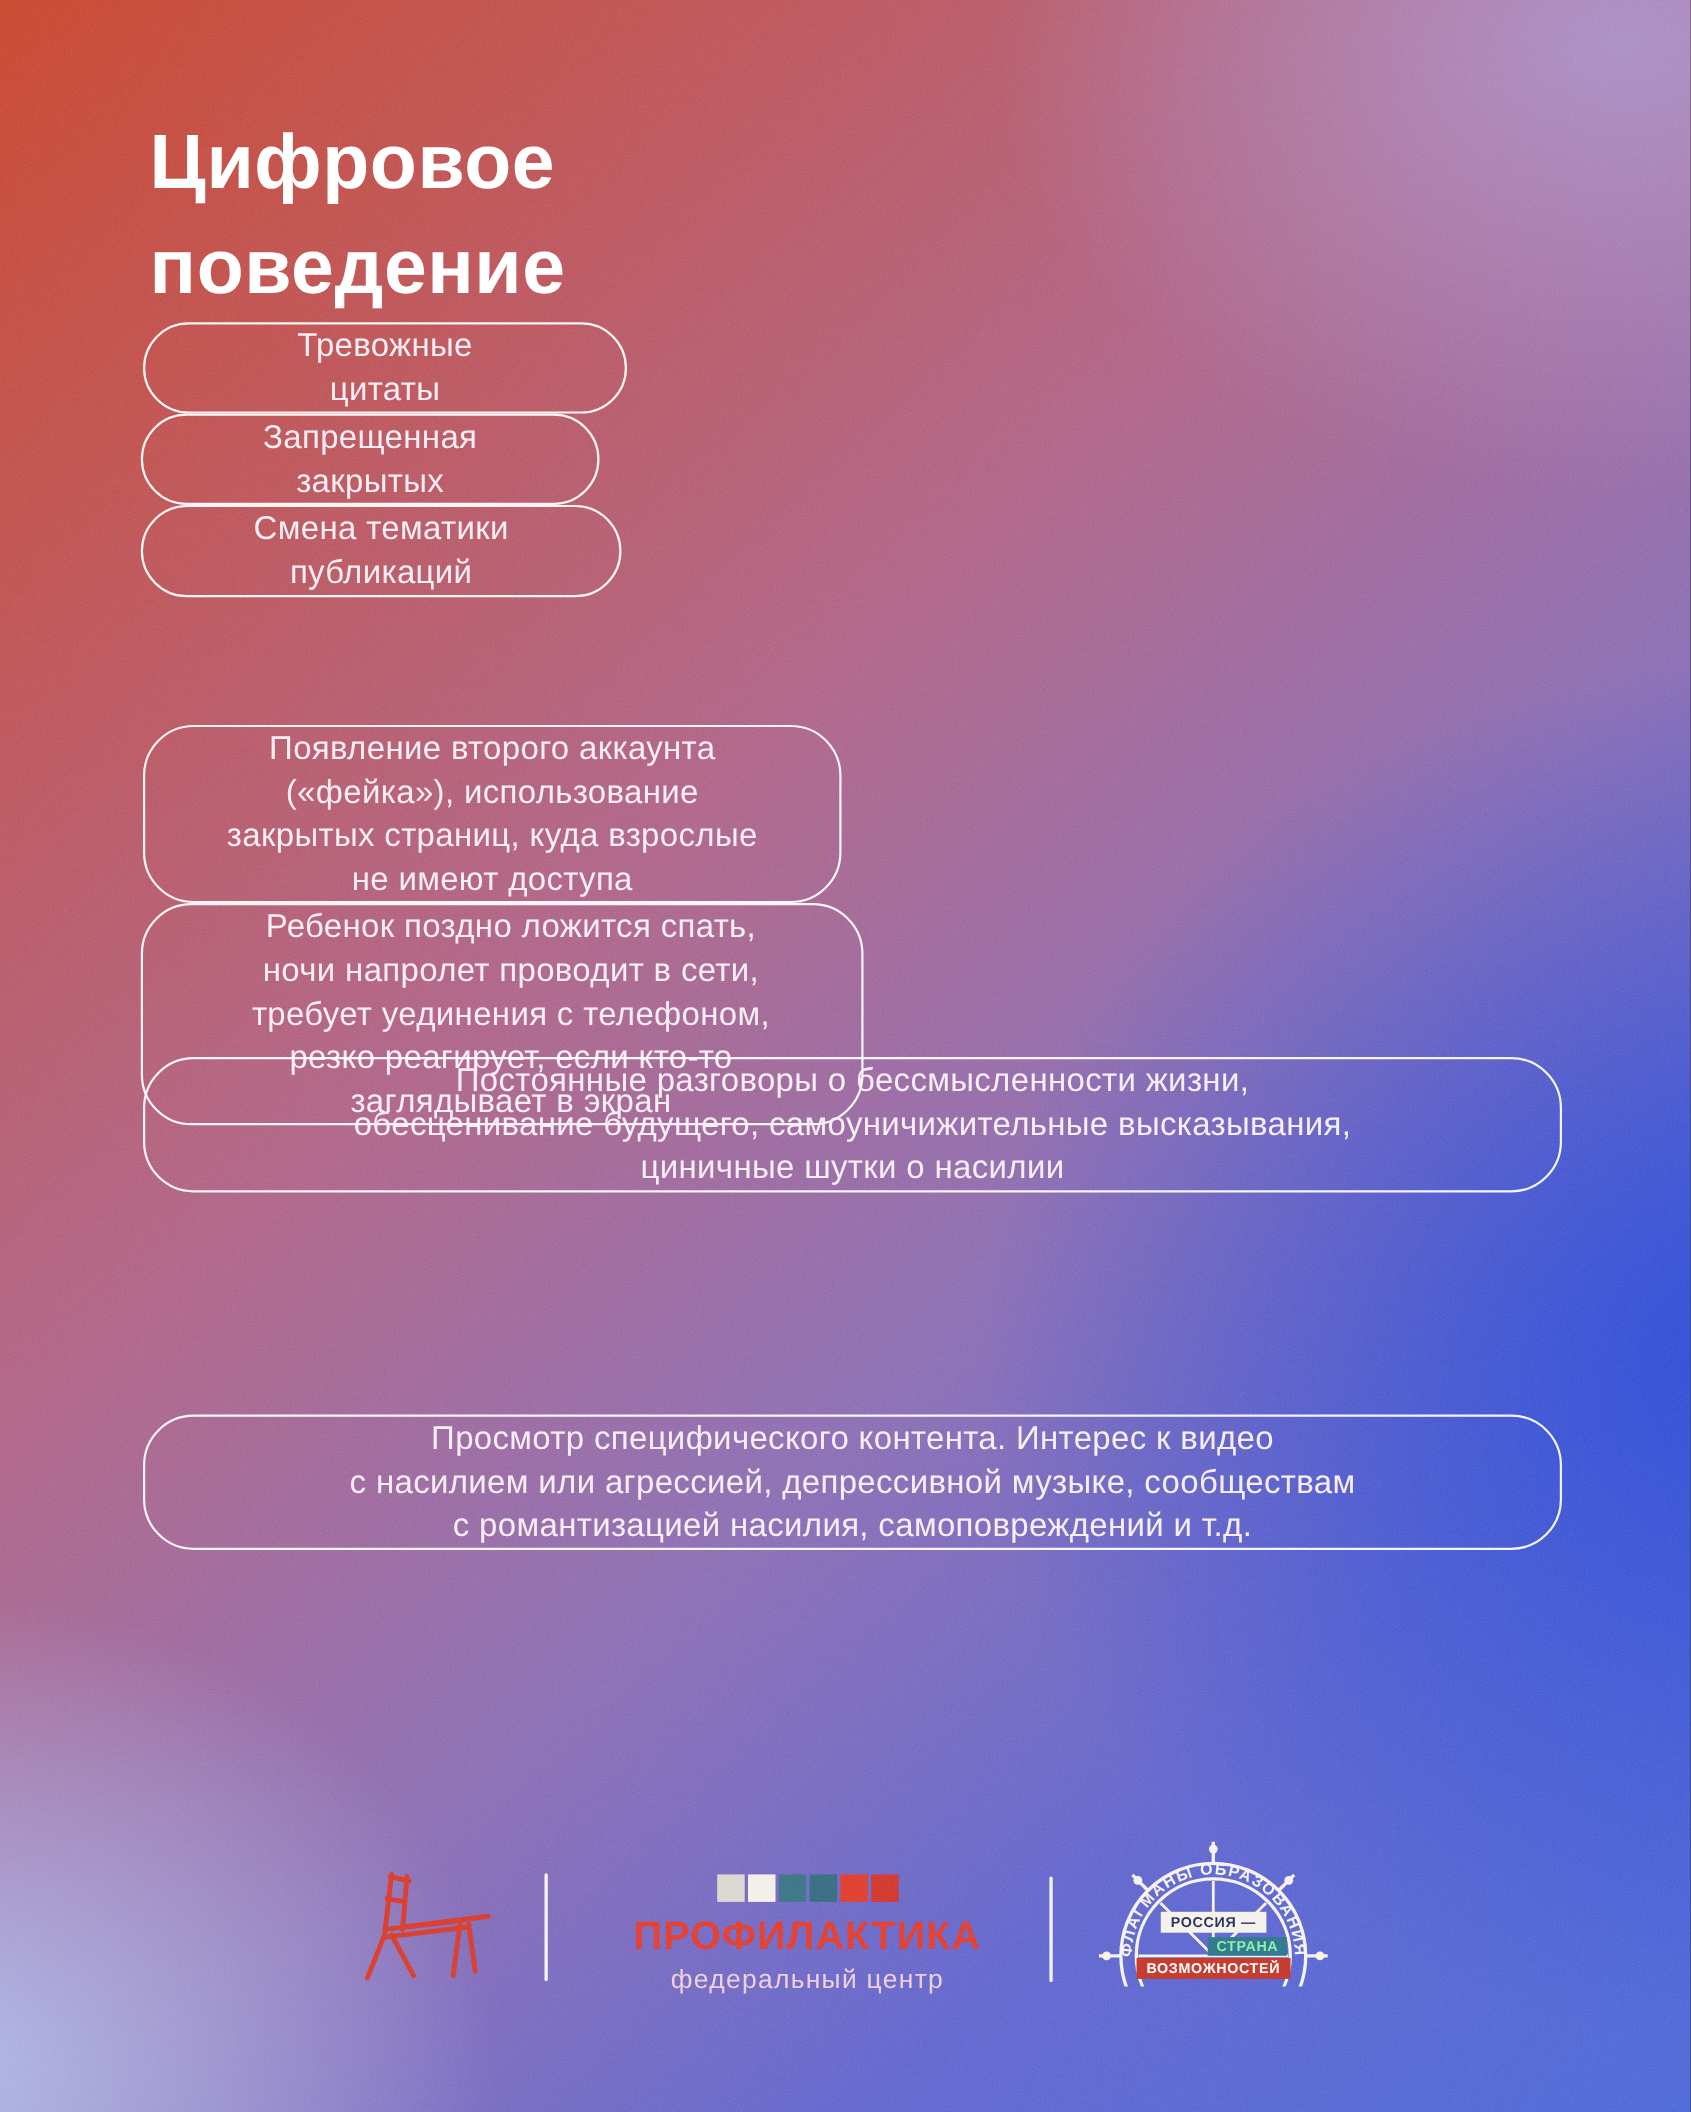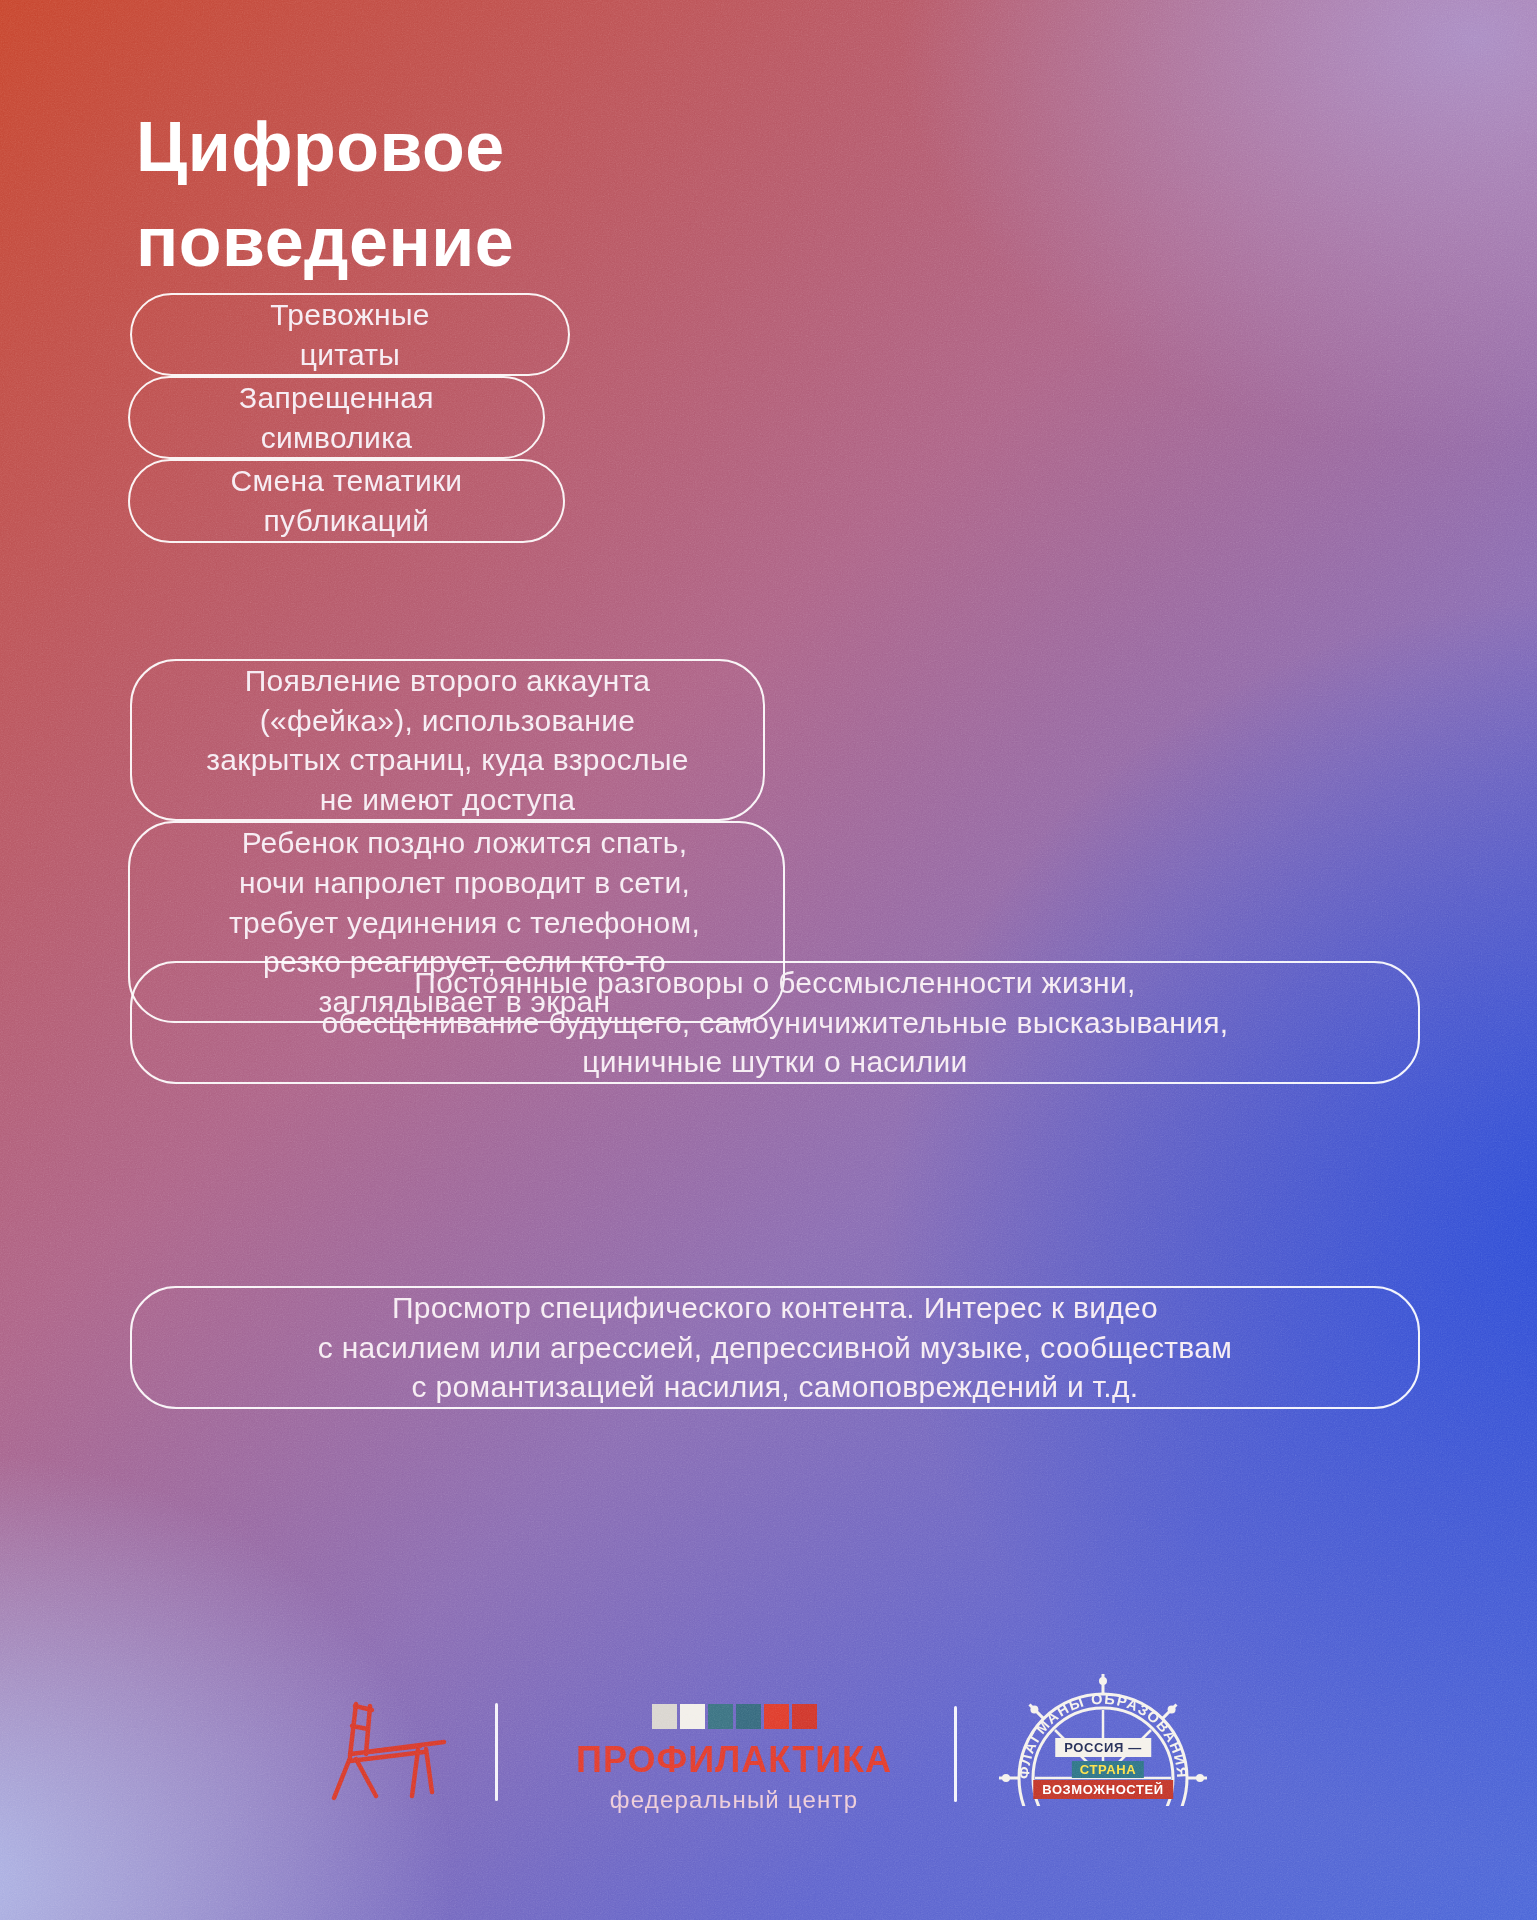--- a/index.html
+++ b/index.html
@@ -83,21 +83,21 @@
 поведение</h1>
 
   <div class="grid">
     <div class="row row1">
       <div class="box">
         <p>Тревожные
 цитаты</p>
       </div>
       <div class="box">
         <p>Запрещенная
-символика</p>
+закрытых</p>
       </div>
       <div class="box">
         <p>Смена тематики
 публикаций</p>
       </div>
     </div>
     <div class="row row2">
       <div class="box">
         <p>Появление второго аккаунта
 («фейка»), использование
@@ -187,21 +187,21 @@
           <path d="M123 104 L75 56" stroke-width="2.5"></path>
           <path d="M123 104 L171 56" stroke-width="2.5"></path>
           <path d="M123 104 L55 104" stroke-width="2.5"></path>
           <path d="M123 104 L191 104" stroke-width="2.5"></path>
         </g>
         <text font-size="14.5" font-weight="700" letter-spacing="1.5" fill="currentColor">
           <textPath href="#rsv-arc" startOffset="50%" text-anchor="middle">ФЛАГМАНЫ ОБРАЗОВАНИЯ</textPath>
         </text>
       </svg>
       <div class="ribbon rb1" style="background: rgb(244, 241, 234); color: rgb(35, 44, 85);">РОССИЯ —</div>
-      <div class="ribbon rb2" style="background: rgb(45, 116, 135); color: #fde047;">СТРАНА</div>
+      <div class="ribbon rb2" style="background: rgb(45, 116, 135); color: #86efac; margin-left: 26px;">СТРАНА</div>
       <div class="ribbon rb3" style="background: rgb(194, 53, 41); color: rgb(255, 255, 255);">ВОЗМОЖНОСТЕЙ</div>
     </div>
 
   </div>
 
   <svg class="grain" aria-hidden="true">
     <filter id="grainF">
       <feTurbulence type="fractalNoise" baseFrequency="0.85" numOctaves="2" stitchTiles="stitch"></feTurbulence>
       <feColorMatrix type="saturate" values="0"></feColorMatrix>
     </filter>

